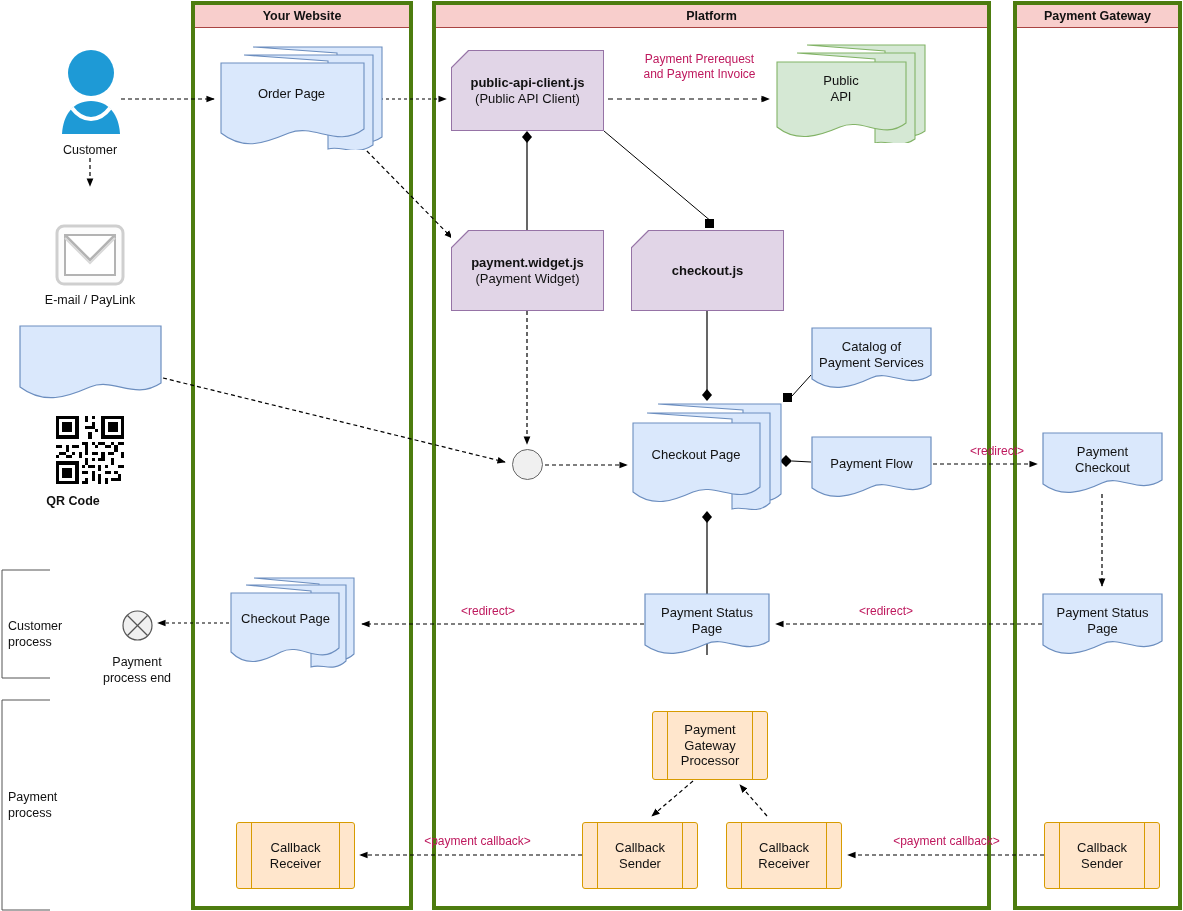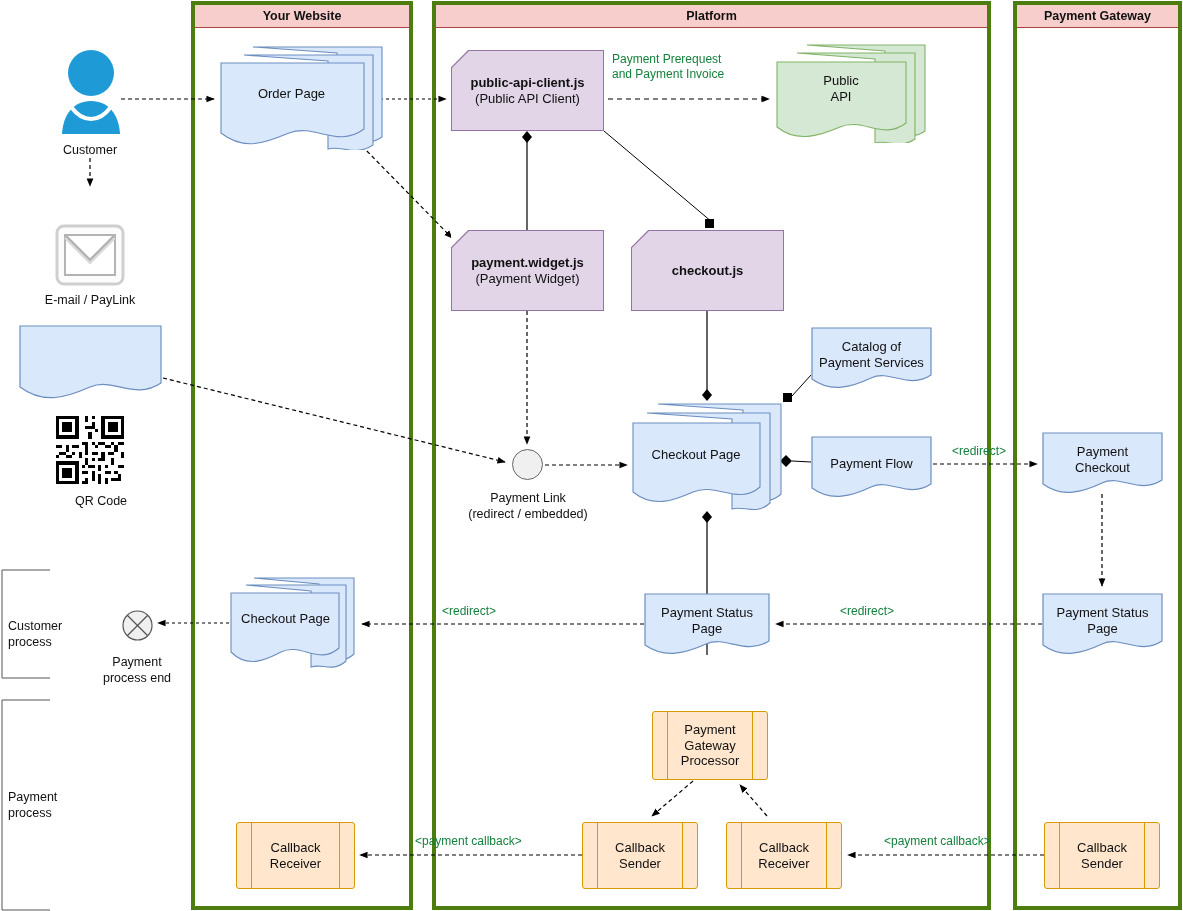--- a/index.html
+++ b/index.html
@@ -28,21 +28,21 @@
   .comp b{font-weight:bold;display:block;}
 
   
   .proc{border:1px solid #d79b00;background:#ffe6cc;border-radius:3px;}
   .proc .bar{position:absolute;top:-1px;bottom:-1px;width:0;border-left:1px solid #d79b00;z-index:2;}
 
   
   .circ{border:1px solid #666;background:#f0f0f0;border-radius:50%;}
 
   .cap{position:absolute;text-align:center;font-size:12.5px;color:#111;line-height:1.25;}
-  .edge-lbl{position:absolute;font-size:12px;color:#15803d;line-height:1.25;white-space:nowrap;}
+  .edge-lbl{position:absolute;font-size:12px;color:#be185d;text-align:center;line-height:1.25;white-space:nowrap;}
   .edge-lbl.wrap{white-space:normal;}
 
   .bracket-lbl{position:absolute;font-size:12.5px;color:#111;line-height:1.3;}
 </style>
 </head>
 <body>
 
 <div id="stage">
 
   <div class="lane" style="left:191px;top:1px;width:222px;height:909px;">
@@ -154,21 +154,21 @@
           <rect x="18" y="17" width="1" height="1"></rect>
         <rect x="9" y="19" width="1" height="2"></rect>
           <rect x="13" y="18" width="1" height="3"></rect>
         <rect x="15" y="19" width="1" height="2"></rect>
           <rect x="17" y="19" width="2" height="1"></rect>
         <rect x="8" y="20" width="1" height="1"></rect>
           <rect x="19" y="18" width="1" height="2"></rect>
       </g>
     </svg>
   </div>
-  <div class="cap" style="left:41px;top:494px;width:120px;">
+  <div class="cap" style="left:13px;top:494px;width:120px;font-weight:bold;">
     <span>QR Code</span>
   </div>
 
   <div class="bracket-lbl" style="left:8px;top:618px;width:90px;">
     <span>Customer</span><br>
     <span>process</span>
   </div>
   <div class="bracket-lbl" style="left:8px;top:789px;width:90px;">
     <span>Payment</span><br>
     <span>process</span>
@@ -251,24 +251,20 @@
       <path d="M22,10 H140 V96 C124,107 112,96 100,100 L100,16 Z" fill="#d5e8d4" stroke="#82b366" stroke-width="1.1"></path>
       <path d="M2,19 H131 V80 C108,98 88,74 65,84 C44,93 22,100 2,84 Z" fill="#d5e8d4" stroke="#82b366" stroke-width="1.1"></path>
     </svg>
     <div class="lbl" style="margin-top:-8px;margin-right:20px;">
       <span>Public</span><br>
       <span>API</span>
     </div>
   </div>
 
   <div class="node circ" style="left:512px;top:449px;width:31px;height:31px;"></div>
-  <div class="cap" style="left:442px;top:491px;width:172px;">
-    <span>Payment Link</span><br>
-    <span>(redirect / embedded)</span>
-  </div>
 
   <div class="node doc" style="left:631px;top:402px;width:152px;height:108px;">
     <svg viewBox="0 0 152 108" preserveAspectRatio="none">
       <path d="M27,2 H150 V92 C136,105 124,94 112,98 L112,8 Z" fill="#dae8fc" stroke="#6c8ebf" stroke-width="1.1"></path>
       <path d="M16,11 H139 V101 C125,114 113,103 101,107 L101,17 Z" fill="#dae8fc" stroke="#6c8ebf" stroke-width="1.1"></path>
       <path d="M2,21 H129 V85 C107,104 85,80 62,90 C42,99 22,106 2,90 Z" fill="#dae8fc" stroke="#6c8ebf" stroke-width="1.1"></path>
     </svg>
     <div class="lbl" style="margin-top:-2px;margin-right:22px;">Checkout Page</div>
   </div>
 

